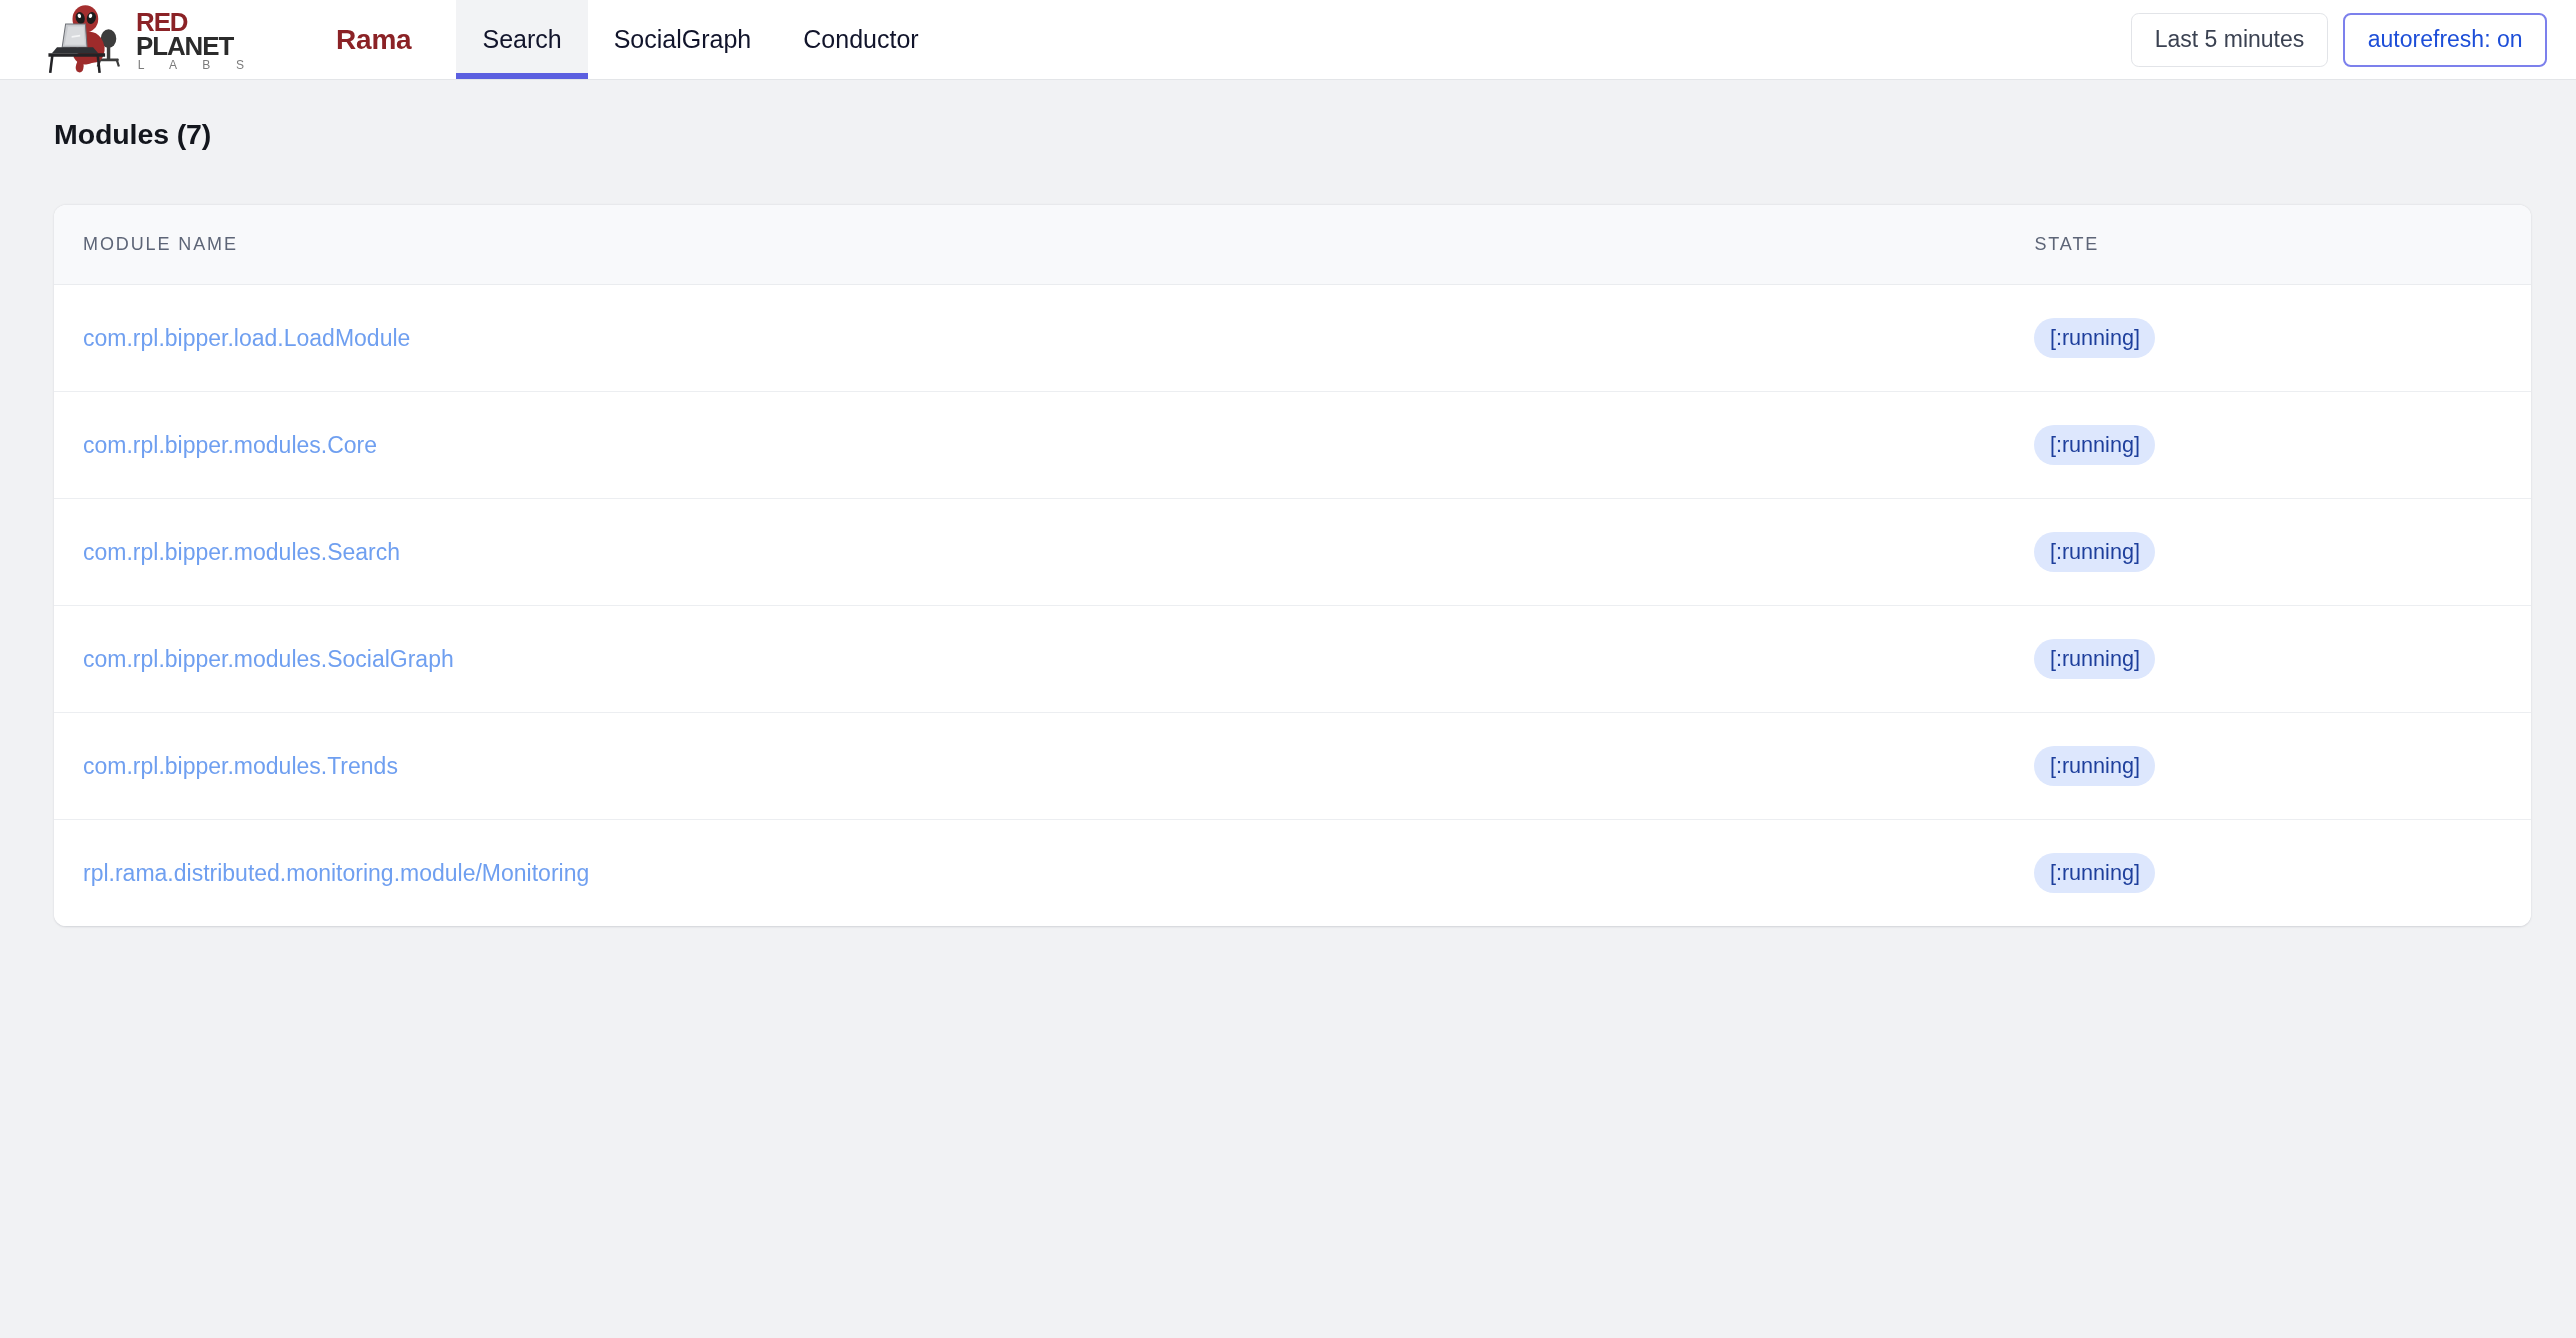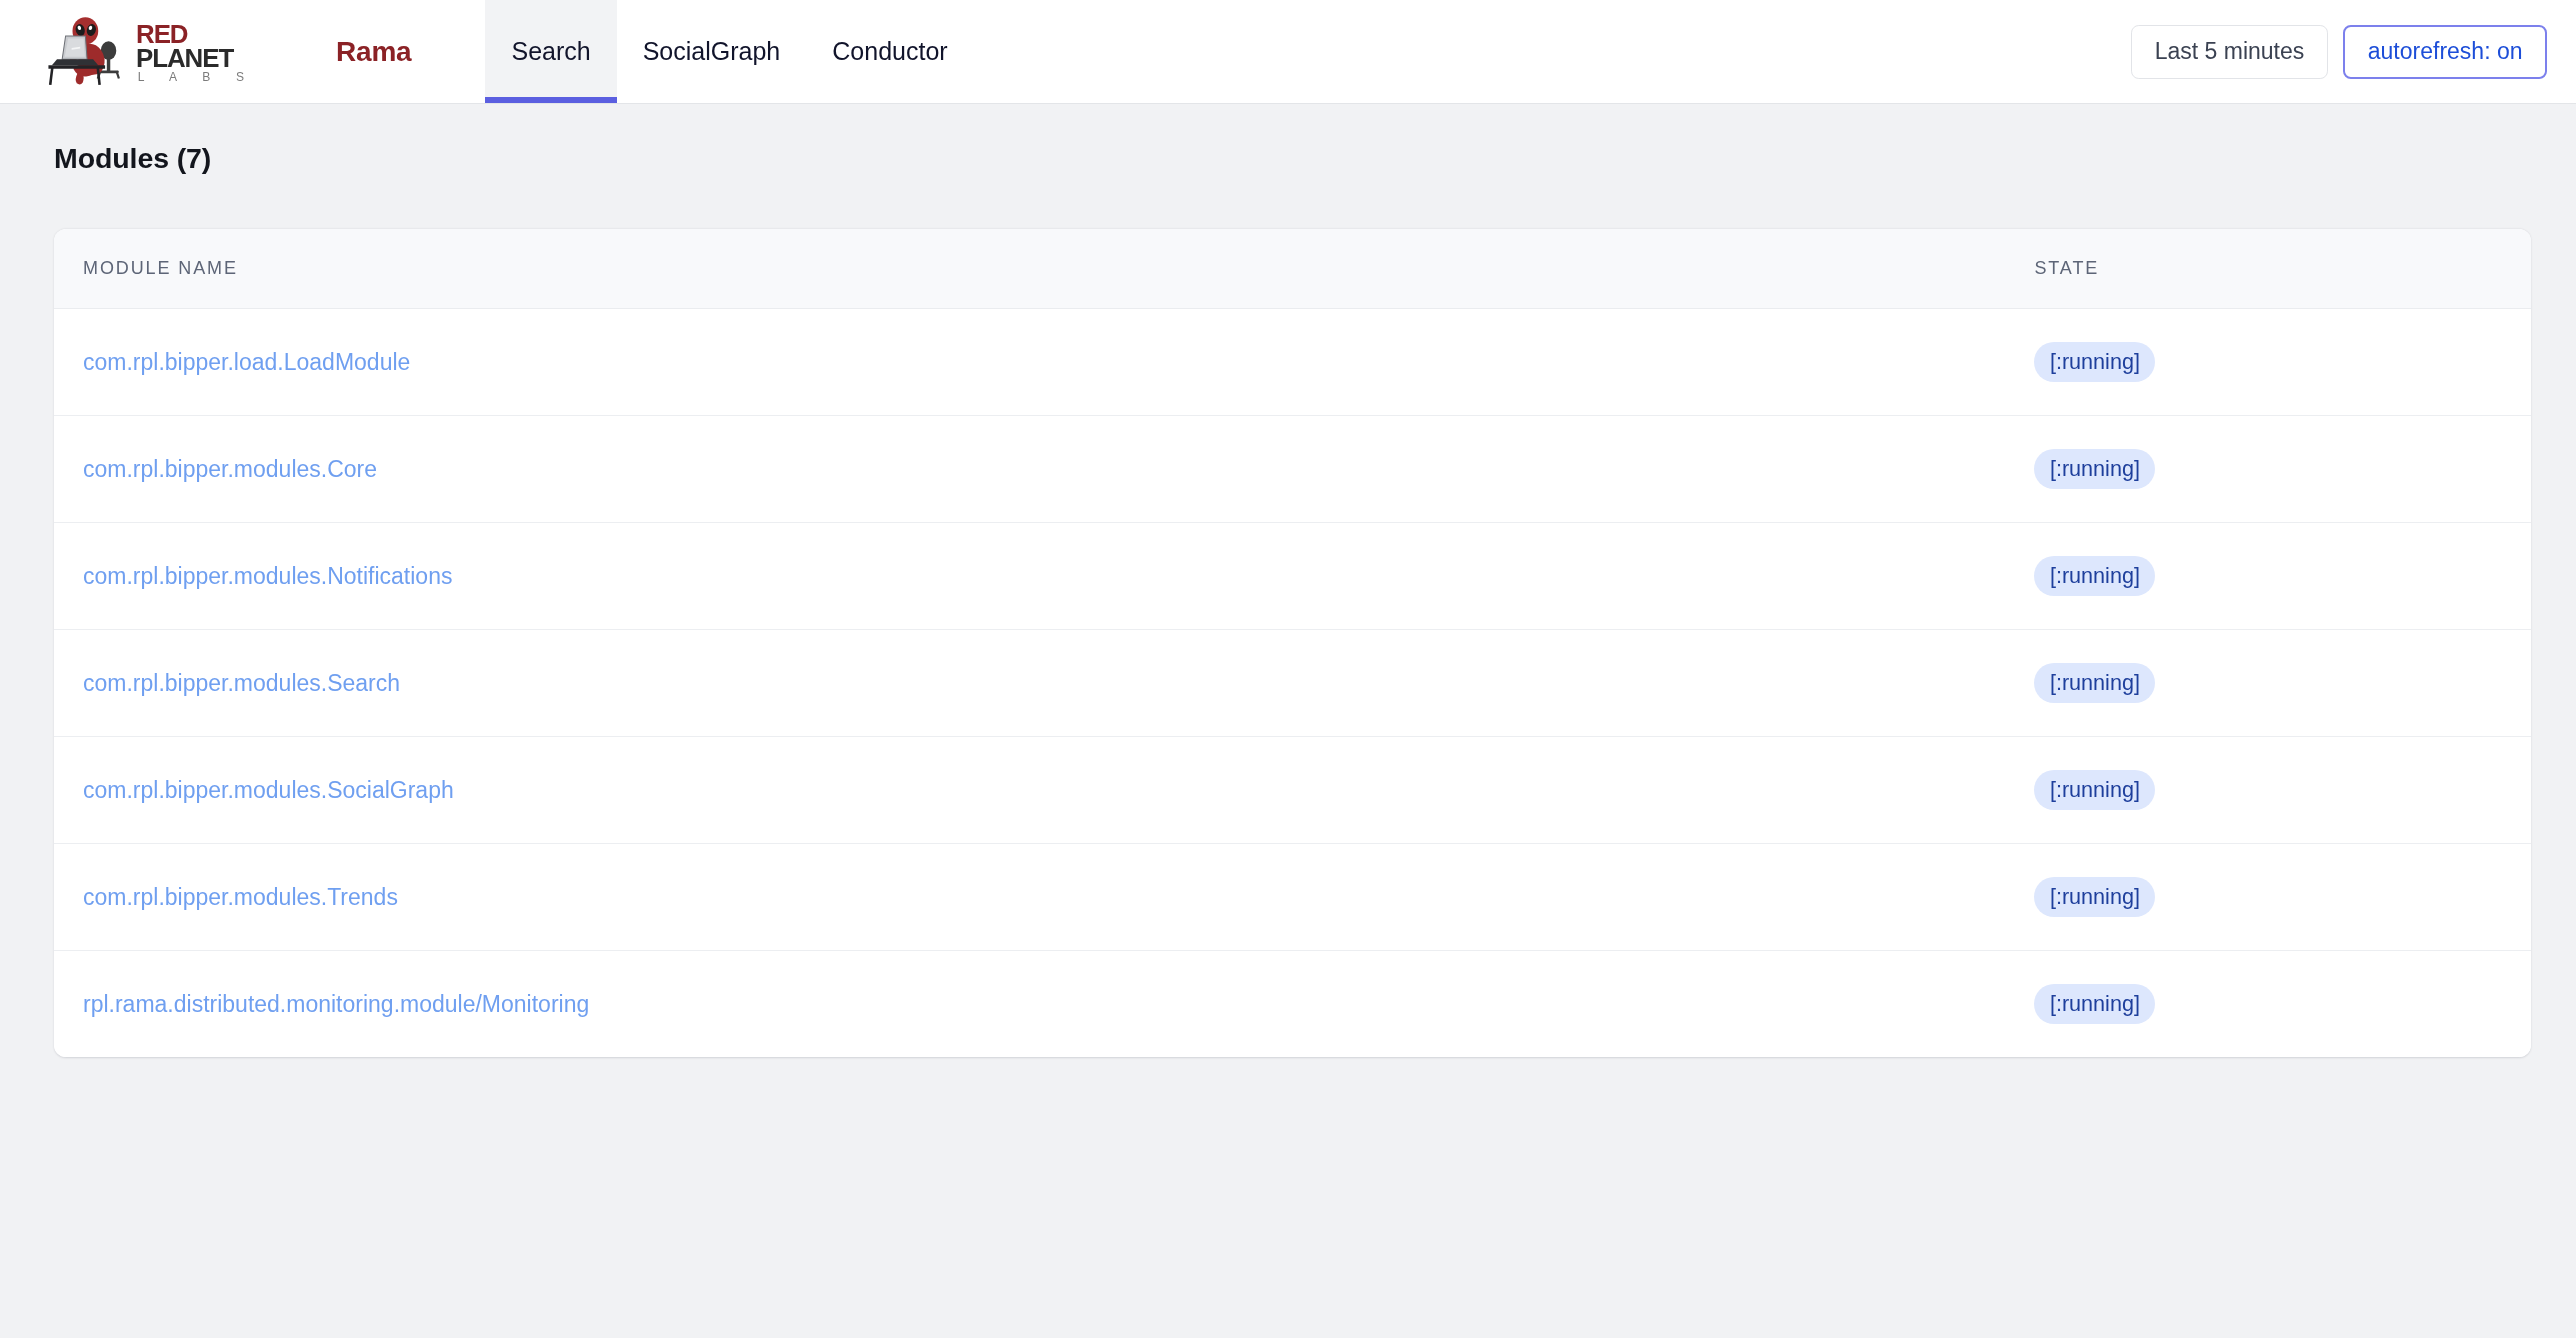--- a/index.html
+++ b/index.html
@@ -8,26 +8,25 @@
     width: 2576px;
     height: 1339px;
     background: #f1f2f4;
     font-family: "Liberation Sans", sans-serif;
     -webkit-font-smoothing: antialiased;
   }
 
   
   .topbar {
     position: relative;
-    height: 104px;
+    height: 80px;
     background: #ffffff;
     border-bottom: 0.9px solid #e3e5e8;
     display: flex;
     align-items: stretch;
-    gap: 29px;
   }
 
   .brand {
     display: flex;
     align-items: center;
     padding-left: 45px;
     gap: 12px;
     flex-shrink: 0;
   }
 
@@ -244,24 +243,20 @@
       <tbody id="table-body">
           <tr>
             <td class="col-name"><a class="module-link">com.rpl.bipper.load.LoadModule</a></td>
             <td class="col-state"><span class="badge">[:running]</span></td>
           </tr>
           <tr>
             <td class="col-name"><a class="module-link">com.rpl.bipper.modules.Core</a></td>
             <td class="col-state"><span class="badge">[:running]</span></td>
           </tr>
           <tr>
-            <td class="col-name"><a class="module-link">com.rpl.bipper.modules.Notifications</a></td>
-            <td class="col-state"><span class="badge">[:running]</span></td>
-          </tr>
-          <tr>
             <td class="col-name"><a class="module-link">com.rpl.bipper.modules.Search</a></td>
             <td class="col-state"><span class="badge">[:running]</span></td>
           </tr>
           <tr>
             <td class="col-name"><a class="module-link">com.rpl.bipper.modules.SocialGraph</a></td>
             <td class="col-state"><span class="badge">[:running]</span></td>
           </tr>
           <tr>
             <td class="col-name"><a class="module-link">com.rpl.bipper.modules.Trends</a></td>
             <td class="col-state"><span class="badge">[:running]</span></td>

